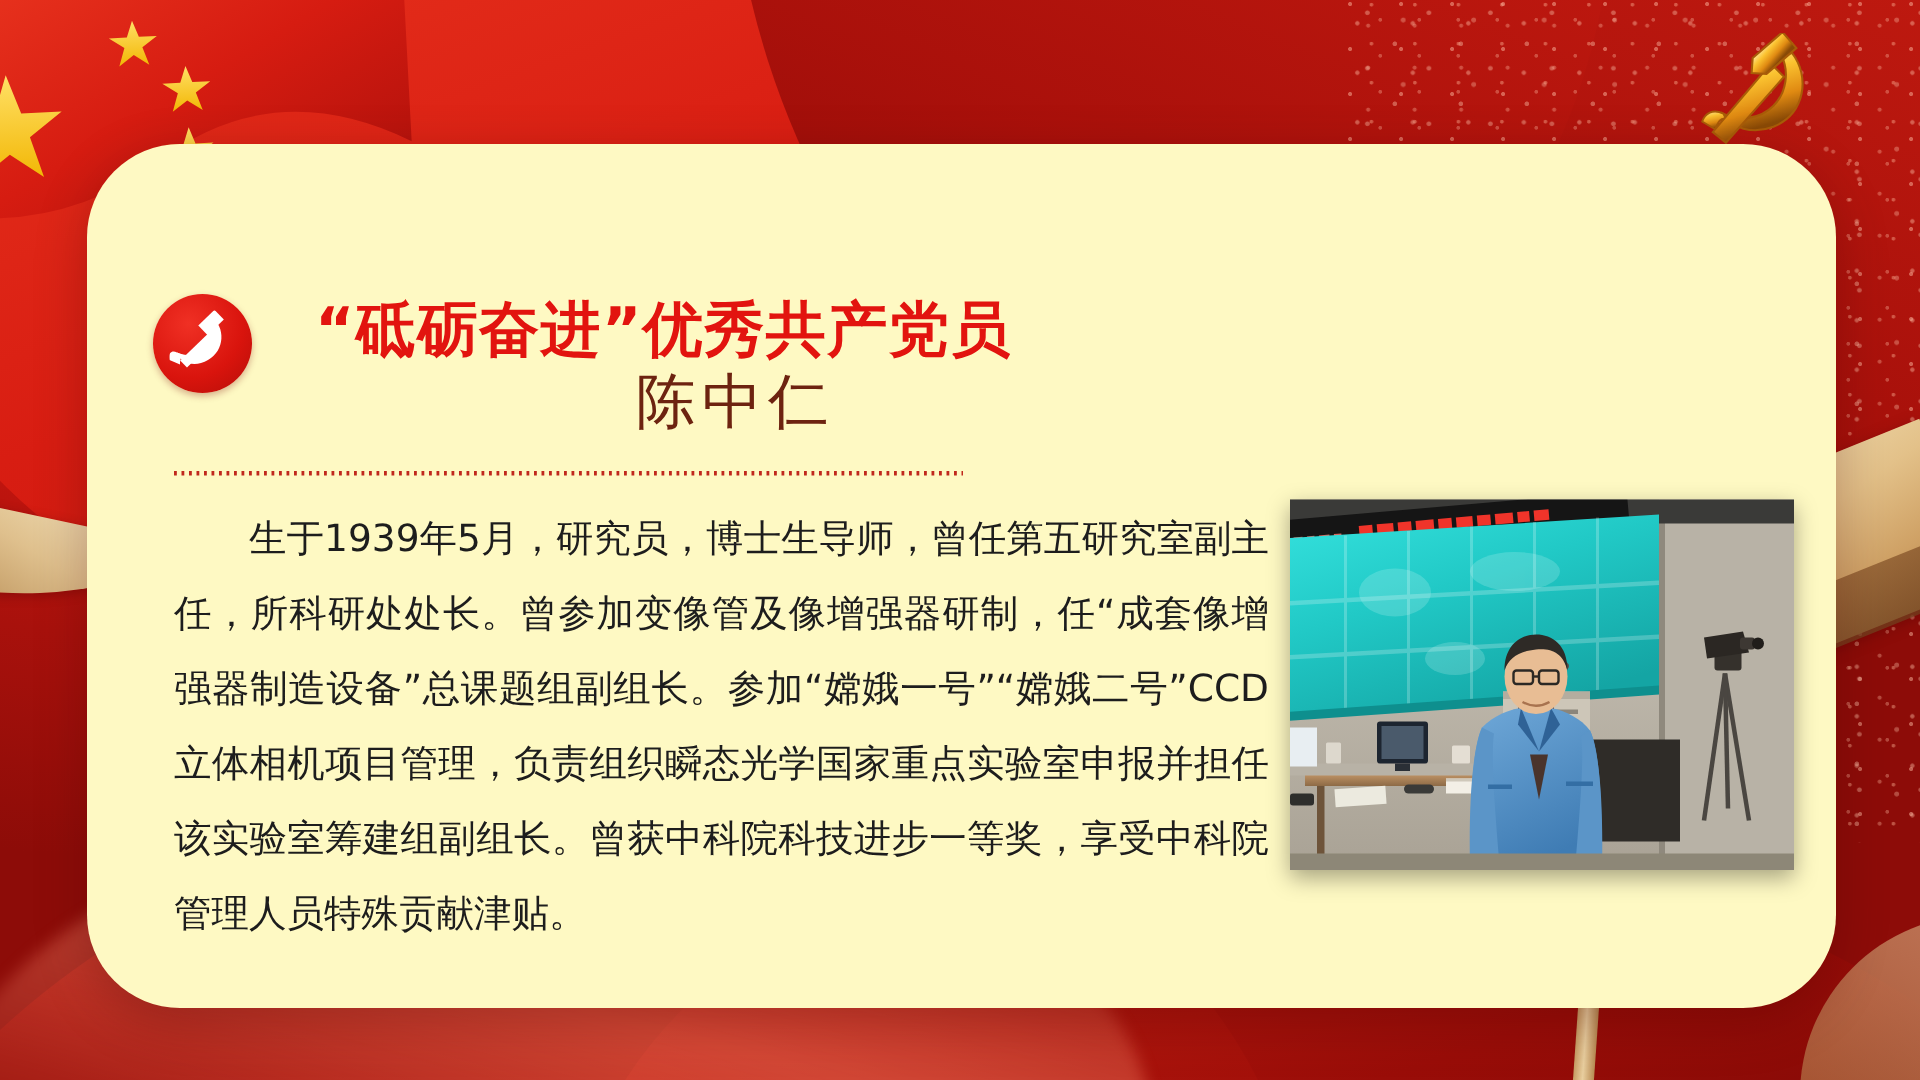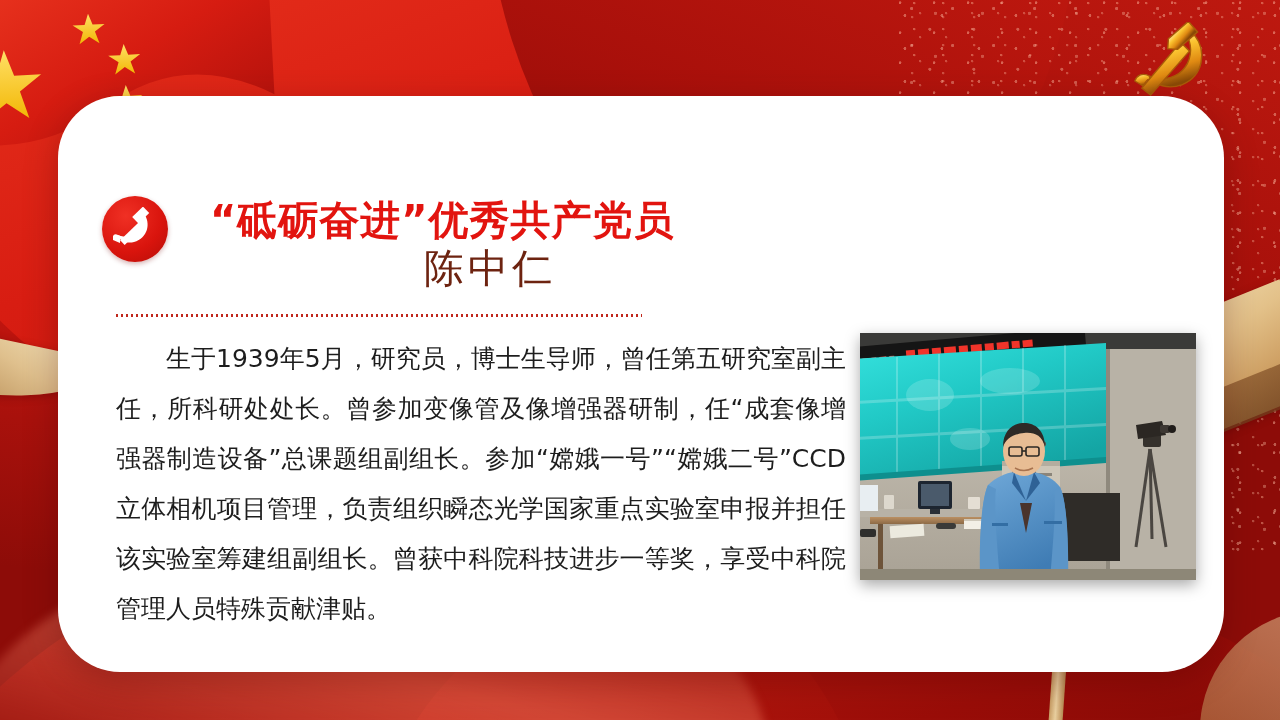--- a/index.html
+++ b/index.html
@@ -97,21 +97,21 @@
   .flag{position:absolute;left:-26px;top:-18px;width:300px;height:215px;transform:rotate(-3deg);}
   .flag svg{display:block;width:100%;height:100%;overflow:visible;}
 
   
   .emblem-tr{position:absolute;right:52px;top:22px;width:116px;height:86px;}
   .emblem-tr svg{display:block;width:100%;height:100%;}
 
   
   .card{
     position:absolute;left:58px;top:96px;width:1166px;height:576px;
-    background:#ffffff;border-radius:62px;
+    background:#fef9c3;border-radius:62px;
     box-shadow:0 10px 34px rgba(70,0,0,.30);
   }
 
   
   .title-row{position:absolute;left:44px;top:100px;width:660px;}
   .badge{
     position:absolute;left:0;top:0;width:66px;height:66px;border-radius:50%;
     background:radial-gradient(circle at 36% 30%,#f03024 0%,#d9140d 58%,#b40e08 100%);
     box-shadow:0 2px 5px rgba(120,0,0,.30);
   }

